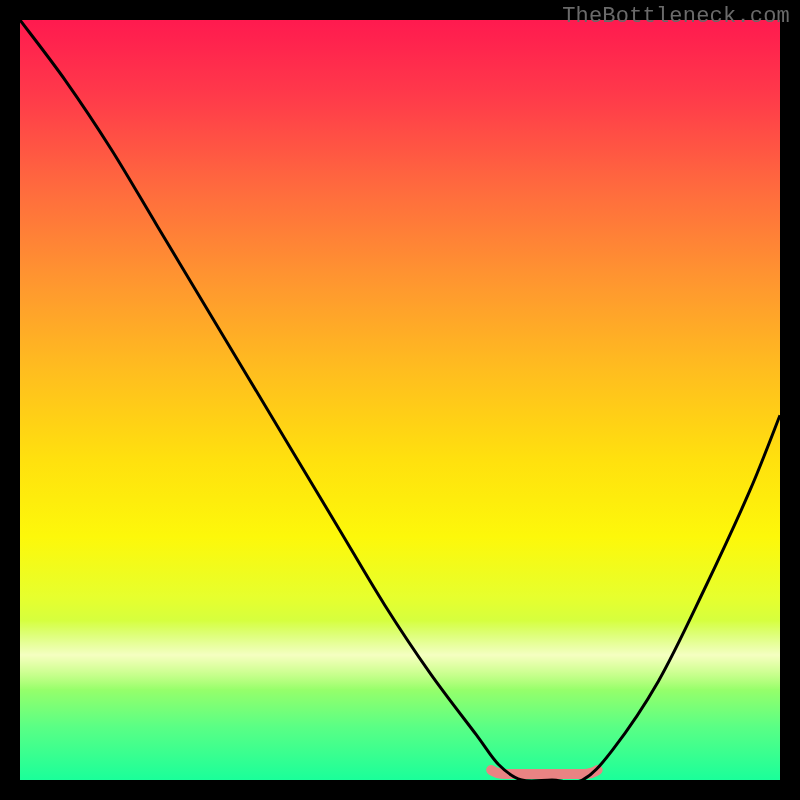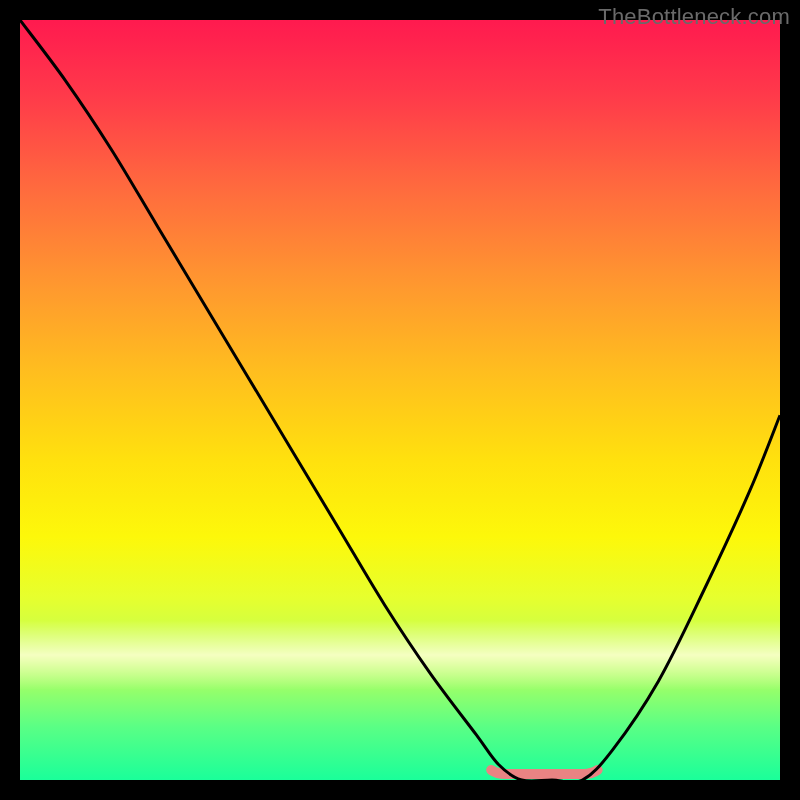--- a/index.html
+++ b/index.html
@@ -53,21 +53,21 @@
     mix-blend-mode: screen;
   }
   svg.curve {
     position: absolute;
     inset: 0;
   }
   .watermark {
     position: absolute;
     top: 4px;
     right: 10px;
-    font-family: Liberation Sans, sans-serif;
+    font-family: Liberation Mono, monospace;
     font-size: 22px;
     color: #6a6a6a;
     letter-spacing: 0.2px;
     user-select: none;
   }
   .pink-segment {
     stroke: #e98383;
     stroke-width: 10;
     stroke-linecap: round;
     fill: none;

